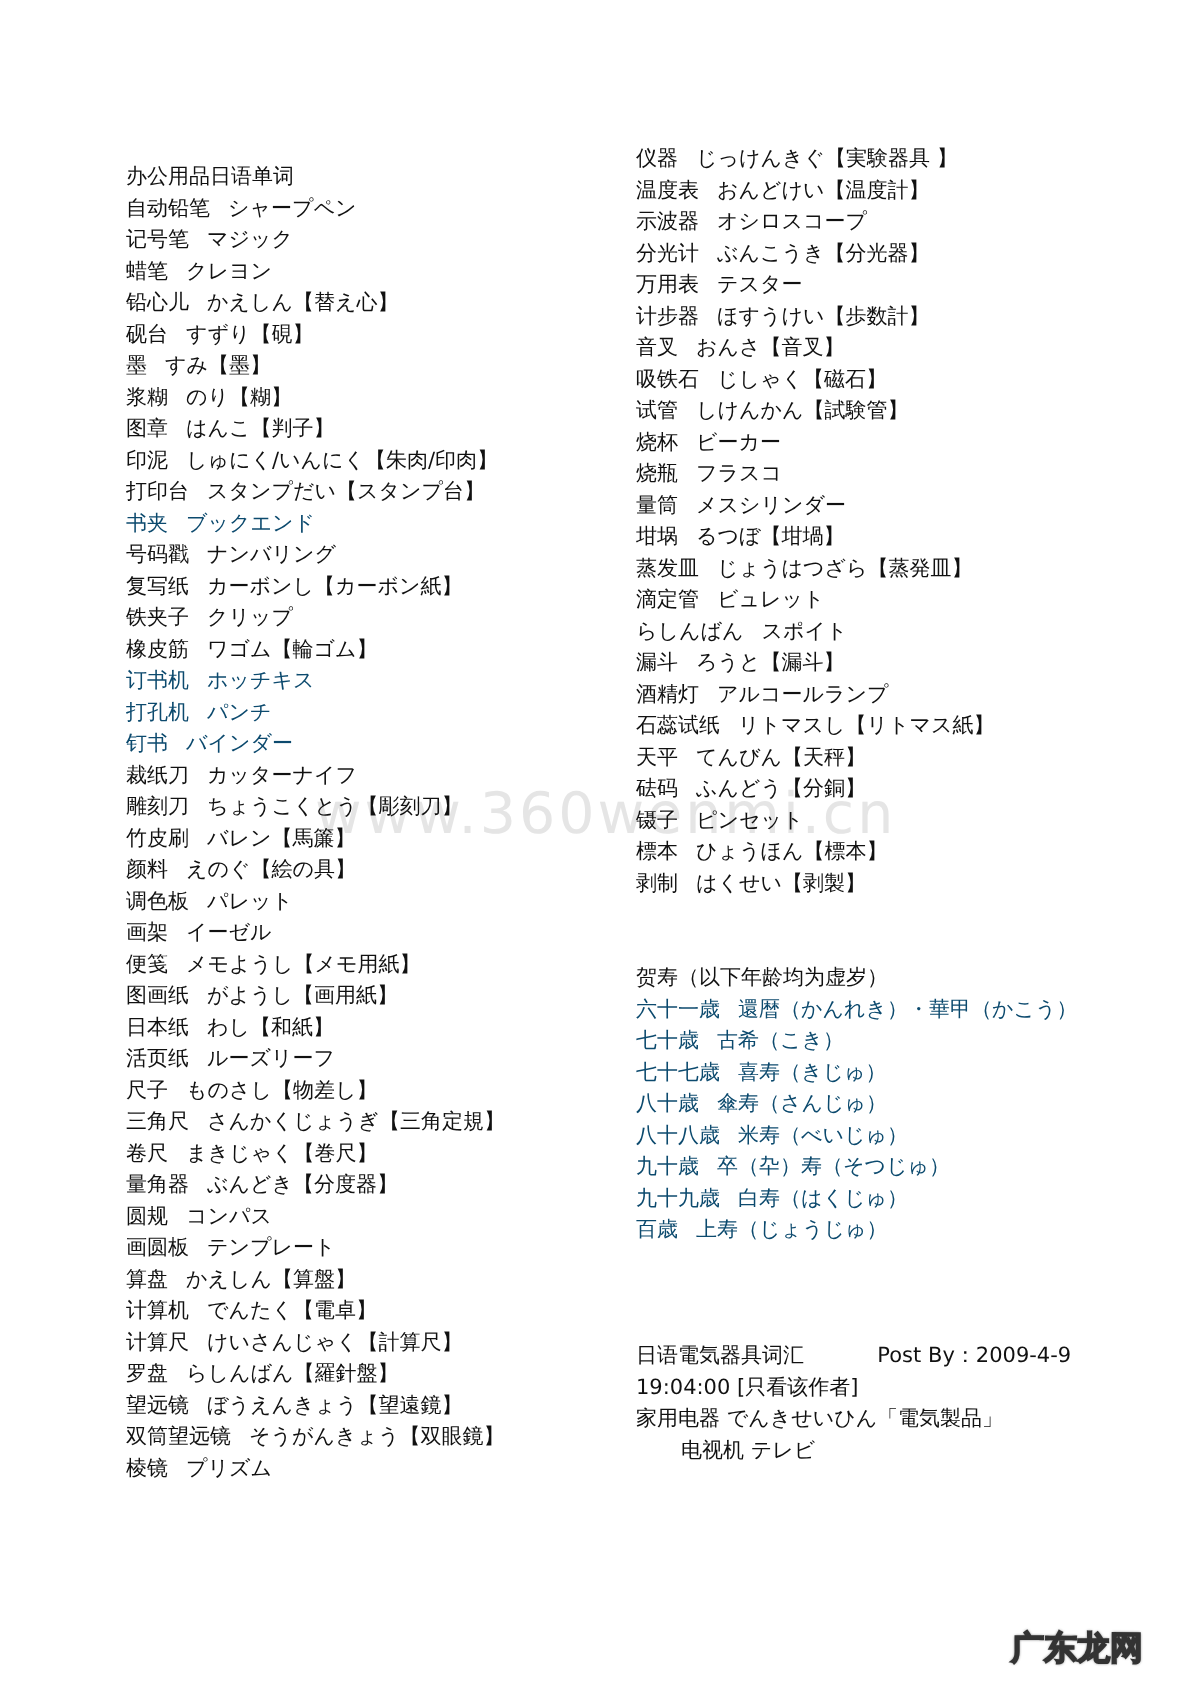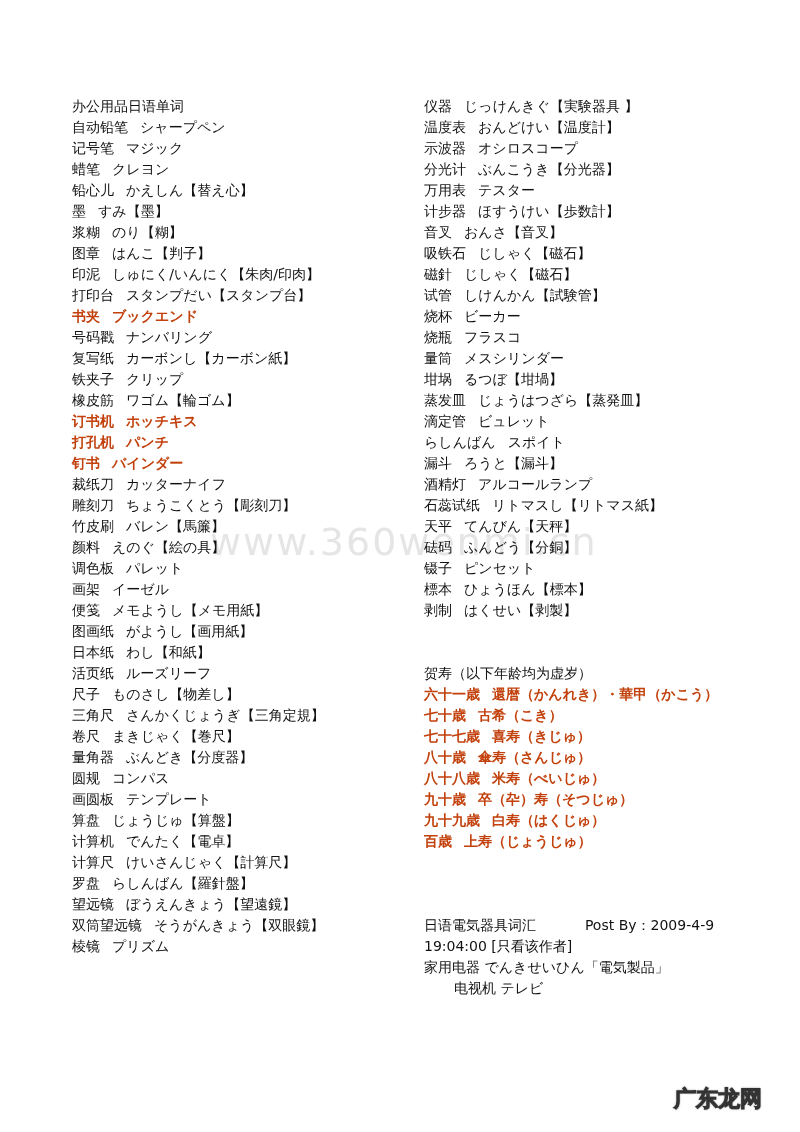--- a/index.html
+++ b/index.html
@@ -1,22 +1,22 @@
 <!DOCTYPE html>
 <html><head>
 <meta charset="utf-8">
 <style>
   html, body { margin: 0; padding: 0; background: #ffffff; }
   body { width: 800px; height: 1132px; position: relative; overflow: hidden;
          font-family: "DejaVu Sans", "Liberation Sans", sans-serif; color: #111; }
   .col { position: absolute; top: 96px; }
-  .col.left { left: 72px; width: 340px; }
+  .col.left { left: 84px; width: 340px; margin-top: 12px; }
   .col.right { left: 424px; width: 330px; }
   .line { height: 21px; line-height: 21px; font-size: 14px; white-space: nowrap; }
-  .line.red { color: #c2410c; font-weight: bold; }
+  .line.red { color: #0c4a6e; font-weight: normal; }
   .line .term { display: inline-block; margin-right: 12px; }
   .line.wrap { white-space: normal; height: auto; }
   .spacer { height: 21px; }
   .watermark { position: absolute; left: 210px; top: 520px; font-size: 38px; color: rgba(180,180,180,0.35);
                letter-spacing: 2px; font-family: "DejaVu Sans", sans-serif; pointer-events: none; }
   .site-logo { position: absolute; right: 38px; bottom: 18px; font-size: 22px; font-weight: bold; color: #fff;
                -webkit-text-stroke: 1px #333; text-shadow: 0 0 2px #333; font-family: "DejaVu Sans", sans-serif; text-align: center; }
   .indent { padding-left: 30px; }
 </style>
 </head>
@@ -24,20 +24,21 @@
 
 <div class="watermark">www.360wenmi.cn</div>
 
 <div class="col left">
   <div class="line">办公用品日语单词</div>
   <div id="left-items">
       <div class="line"><span class="term">自动铅笔</span><span>シャープペン</span></div>
       <div class="line"><span class="term">记号笔</span><span>マジック</span></div>
       <div class="line"><span class="term">蜡笔</span><span>クレヨン</span></div>
       <div class="line"><span class="term">铅心儿</span><span>かえしん【替え心】</span></div>
+      <div class="line"><span class="term">砚台</span><span>すずり【硯】</span></div>
       <div class="line"><span class="term">墨</span><span>すみ【墨】</span></div>
       <div class="line"><span class="term">浆糊</span><span>のり【糊】</span></div>
       <div class="line"><span class="term">图章</span><span>はんこ【判子】</span></div>
       <div class="line"><span class="term">印泥</span><span>しゅにく/いんにく【朱肉/印肉】</span></div>
       <div class="line"><span class="term">打印台</span><span>スタンプだい【スタンプ台】</span></div>
       <div class="line red"><span class="term">书夹</span><span>ブックエンド</span></div>
       <div class="line"><span class="term">号码戳</span><span>ナンバリング</span></div>
       <div class="line"><span class="term">复写纸</span><span>カーボンし【カーボン紙】</span></div>
       <div class="line"><span class="term">铁夹子</span><span>クリップ</span></div>
       <div class="line"><span class="term">橡皮筋</span><span>ワゴム【輪ゴム】</span></div>
@@ -53,41 +54,40 @@
       <div class="line"><span class="term">便笺</span><span>メモようし【メモ用紙】</span></div>
       <div class="line"><span class="term">图画纸</span><span>がようし【画用紙】</span></div>
       <div class="line"><span class="term">日本纸</span><span>わし【和紙】</span></div>
       <div class="line"><span class="term">活页纸</span><span>ルーズリーフ</span></div>
       <div class="line"><span class="term">尺子</span><span>ものさし【物差し】</span></div>
       <div class="line"><span class="term">三角尺</span><span>さんかくじょうぎ【三角定規】</span></div>
       <div class="line"><span class="term">卷尺</span><span>まきじゃく【巻尺】</span></div>
       <div class="line"><span class="term">量角器</span><span>ぶんどき【分度器】</span></div>
       <div class="line"><span class="term">圆规</span><span>コンパス</span></div>
       <div class="line"><span class="term">画圆板</span><span>テンプレート</span></div>
-      <div class="line"><span class="term">算盘</span><span>じょうじゅ【算盤】</span></div>
+      <div class="line"><span class="term">算盘</span><span>かえしん【算盤】</span></div>
       <div class="line"><span class="term">计算机</span><span>でんたく【電卓】</span></div>
       <div class="line"><span class="term">计算尺</span><span>けいさんじゃく【計算尺】</span></div>
       <div class="line"><span class="term">罗盘</span><span>らしんばん【羅針盤】</span></div>
       <div class="line"><span class="term">望远镜</span><span>ぼうえんきょう【望遠鏡】</span></div>
       <div class="line"><span class="term">双筒望远镜</span><span>そうがんきょう【双眼鏡】</span></div>
       <div class="line"><span class="term">棱镜</span><span>プリズム</span></div>
     </div>
 </div>
 
 <div class="col right">
   <div id="right-items">
       <div class="line"><span class="term">仪器</span><span>じっけんきぐ【実験器具 】</span></div>
       <div class="line"><span class="term">温度表</span><span>おんどけい【温度計】</span></div>
       <div class="line"><span class="term">示波器</span><span>オシロスコープ</span></div>
       <div class="line"><span class="term">分光计</span><span>ぶんこうき【分光器】</span></div>
       <div class="line"><span class="term">万用表</span><span>テスター</span></div>
       <div class="line"><span class="term">计步器</span><span>ほすうけい【歩数計】</span></div>
       <div class="line"><span class="term">音叉</span><span>おんさ【音叉】</span></div>
       <div class="line"><span class="term">吸铁石</span><span>じしゃく【磁石】</span></div>
-      <div class="line"><span class="term">磁針</span><span>じしゃく【磁石】</span></div>
       <div class="line"><span class="term">试管</span><span>しけんかん【試験管】</span></div>
       <div class="line"><span class="term">烧杯</span><span>ビーカー</span></div>
       <div class="line"><span class="term">烧瓶</span><span>フラスコ</span></div>
       <div class="line"><span class="term">量筒</span><span>メスシリンダー</span></div>
       <div class="line"><span class="term">坩埚</span><span>るつぼ【坩堝】</span></div>
       <div class="line"><span class="term">蒸发皿</span><span>じょうはつざら【蒸発皿】</span></div>
       <div class="line"><span class="term">滴定管</span><span>ビュレット</span></div>
       <div class="line"><span class="term">らしんばん</span><span>スポイト</span></div>
       <div class="line"><span class="term">漏斗</span><span>ろうと【漏斗】</span></div>
       <div class="line"><span class="term">酒精灯</span><span>アルコールランプ</span></div>

